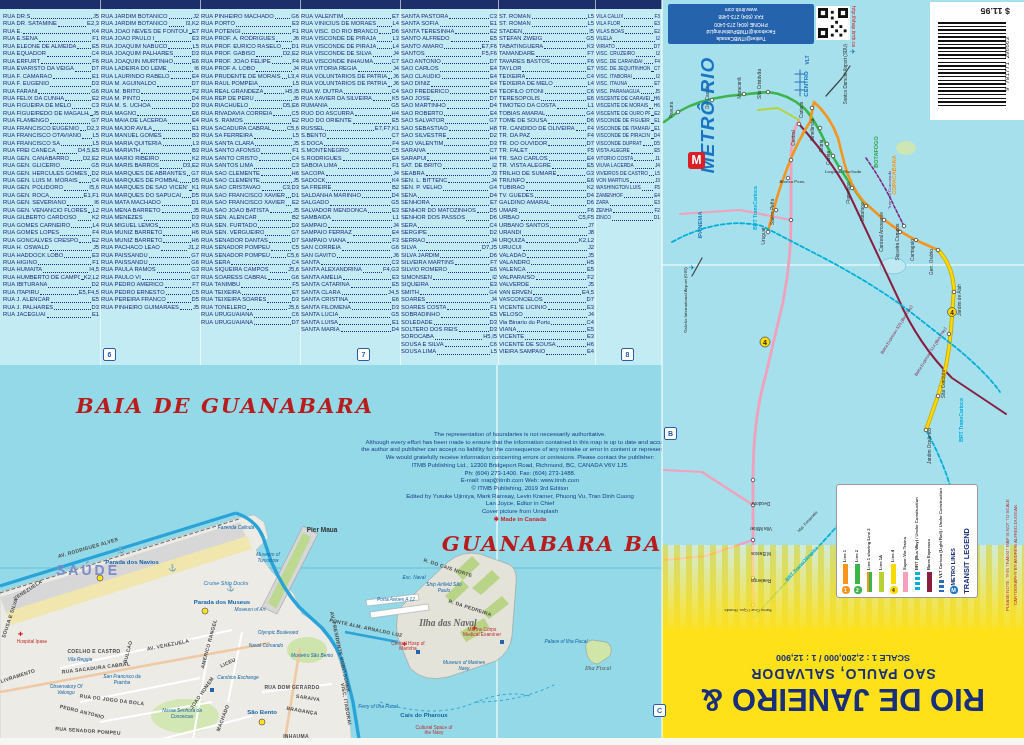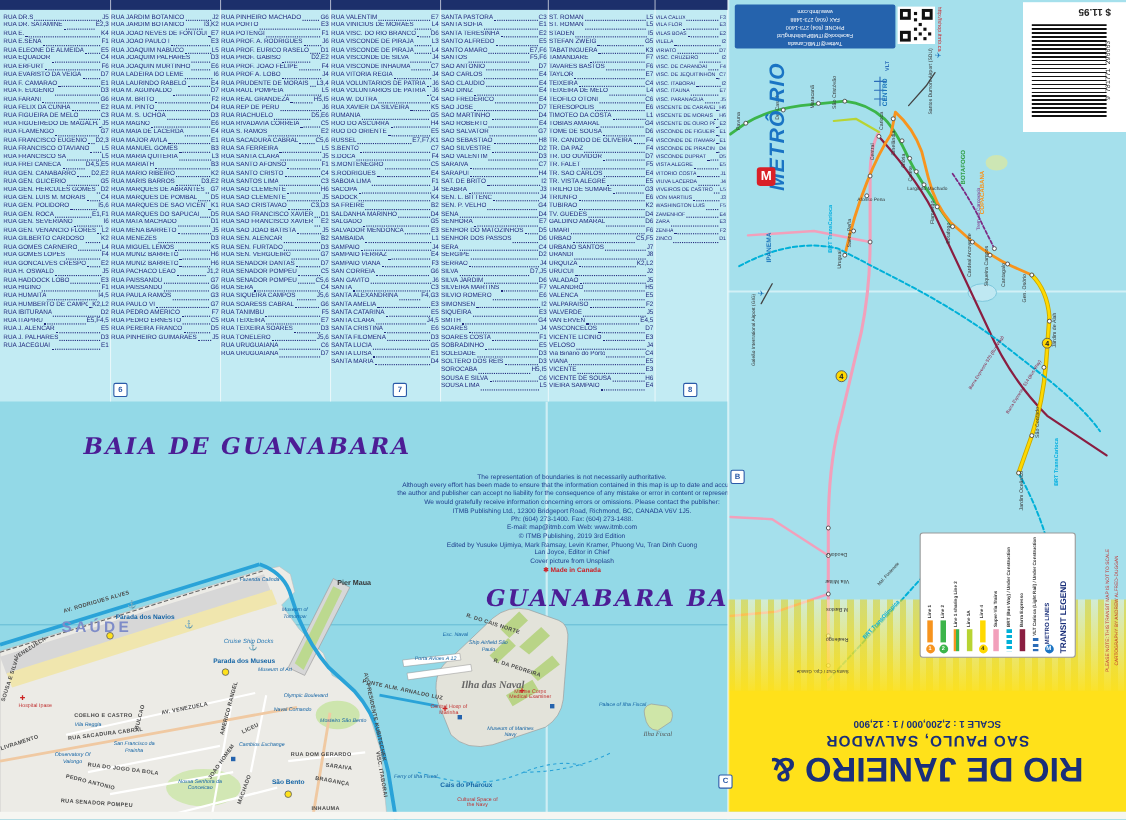--- a/index.html
+++ b/index.html
@@ -10,21 +10,21 @@
   #index-panel{left:0;top:0;width:662px;height:365px;background:#c2ebf3}
   #index-topbar{left:0;top:0;width:662px;height:9px;background:#1c2f6b}
   .idx-col{position:absolute;top:13px;height:349px;overflow:hidden}
   .idx-row{display:flex;align-items:flex-end;font:5.8px/7.45px "Liberation Sans",sans-serif;
            color:#232a7d;white-space:nowrap}
   .idx-col.small .idx-row{font-size:4.8px}
   .idx-row .n{overflow:hidden;flex-shrink:1}
   .idx-row .l{flex:1;min-width:2px;border-bottom:1px dotted #232a7d;margin:0 1px 1px 1px}
   .crease-v{width:1px;background:rgba(255,255,255,.6)}
   
-  .bay{font:italic 700 21px "DejaVu Serif","Liberation Serif",serif;color:#4c1d95;letter-spacing:2px;white-space:nowrap}
+  .bay{font:italic 700 21px "DejaVu Serif","Liberation Serif",serif;color:#b91c1c;letter-spacing:2px;white-space:nowrap}
   #attrib{left:352px;top:431px;width:336px;text-align:center;font:6px/7.7px "Liberation Sans",sans-serif;color:#1f3d8c}
   #attrib .made{color:#cc2127;font-weight:700}
   .marker{position:absolute;width:11px;height:11px;background:#fff;border:1px solid #2b5aa8;border-radius:2px;
           color:#2b5aa8;font:700 7px/11px "Liberation Sans",sans-serif;text-align:center}
   
   .lb{position:absolute;white-space:nowrap}
   .lb-district{font:700 14px/1 "Liberation Sans",sans-serif;color:#7e8cc8;letter-spacing:3px}
   .lb-road{font:700 5px/1 "Liberation Sans",sans-serif;color:#4a4a4a;letter-spacing:.3px}
   .lb-poi{font:700 6.5px/1.1 "Liberation Sans",sans-serif;color:#333}
   .lb-poi-blue{font:700 6px/1.1 "Liberation Sans",sans-serif;color:#1464a5}

